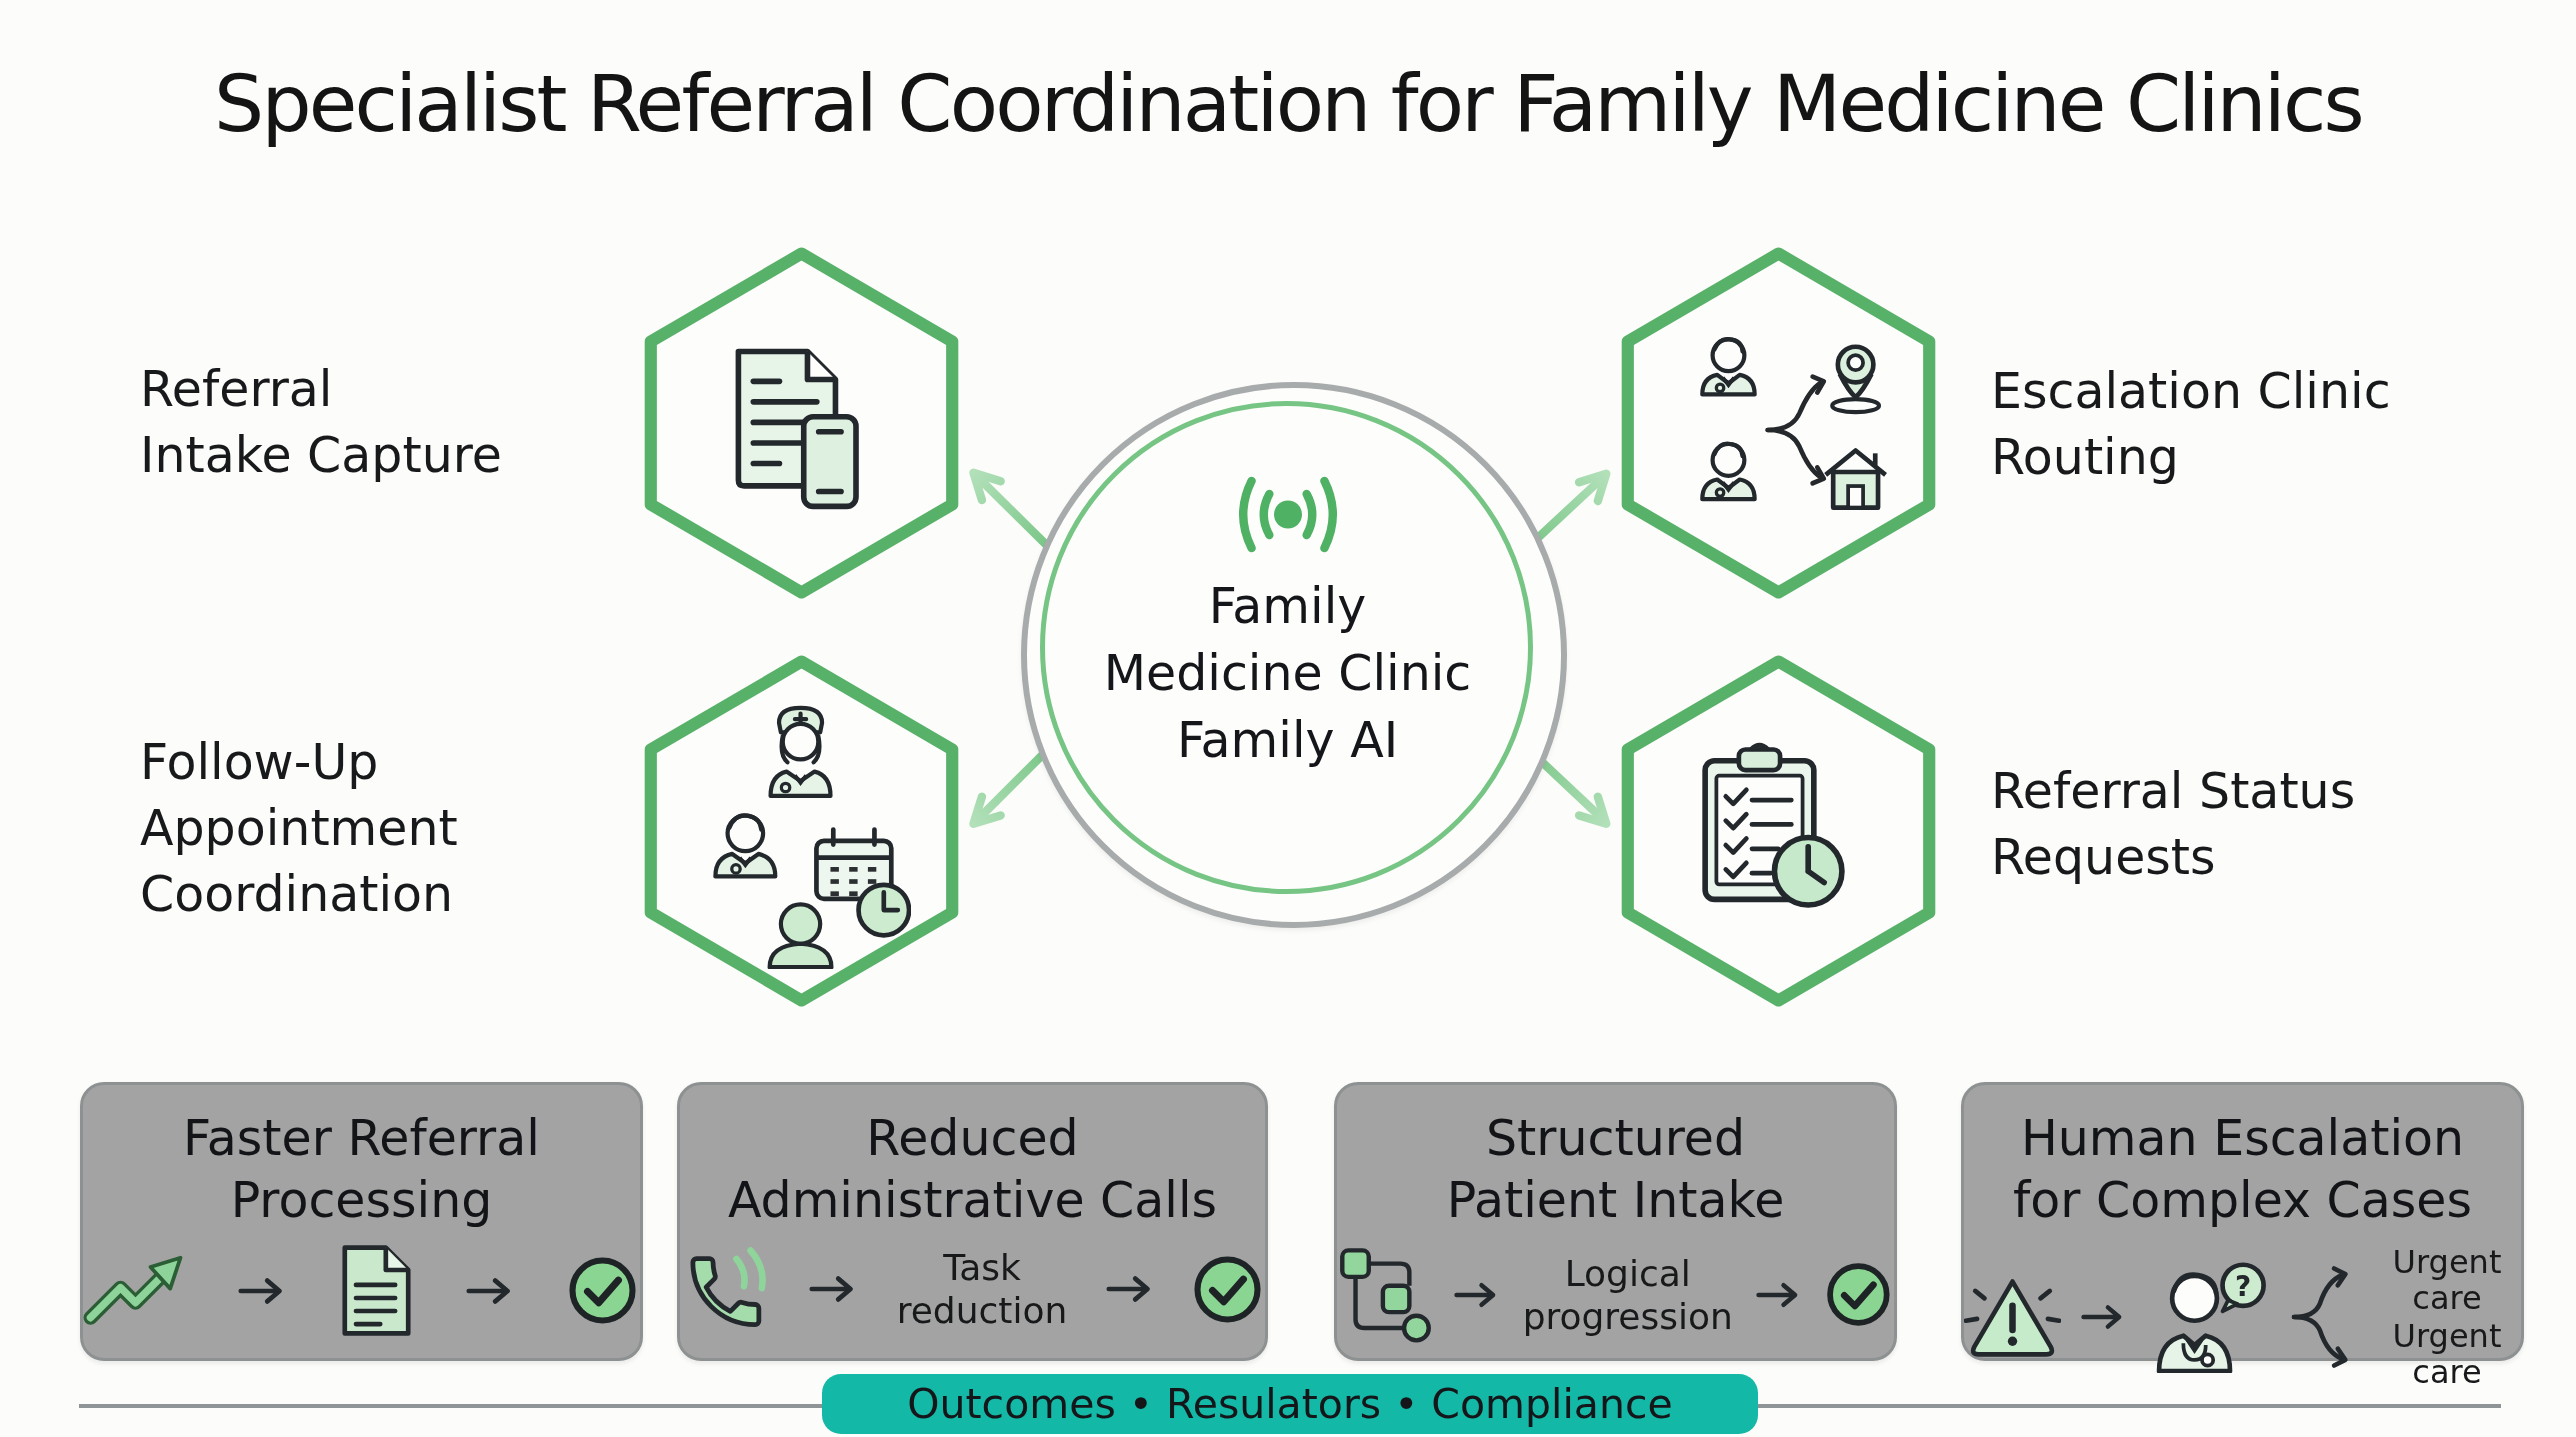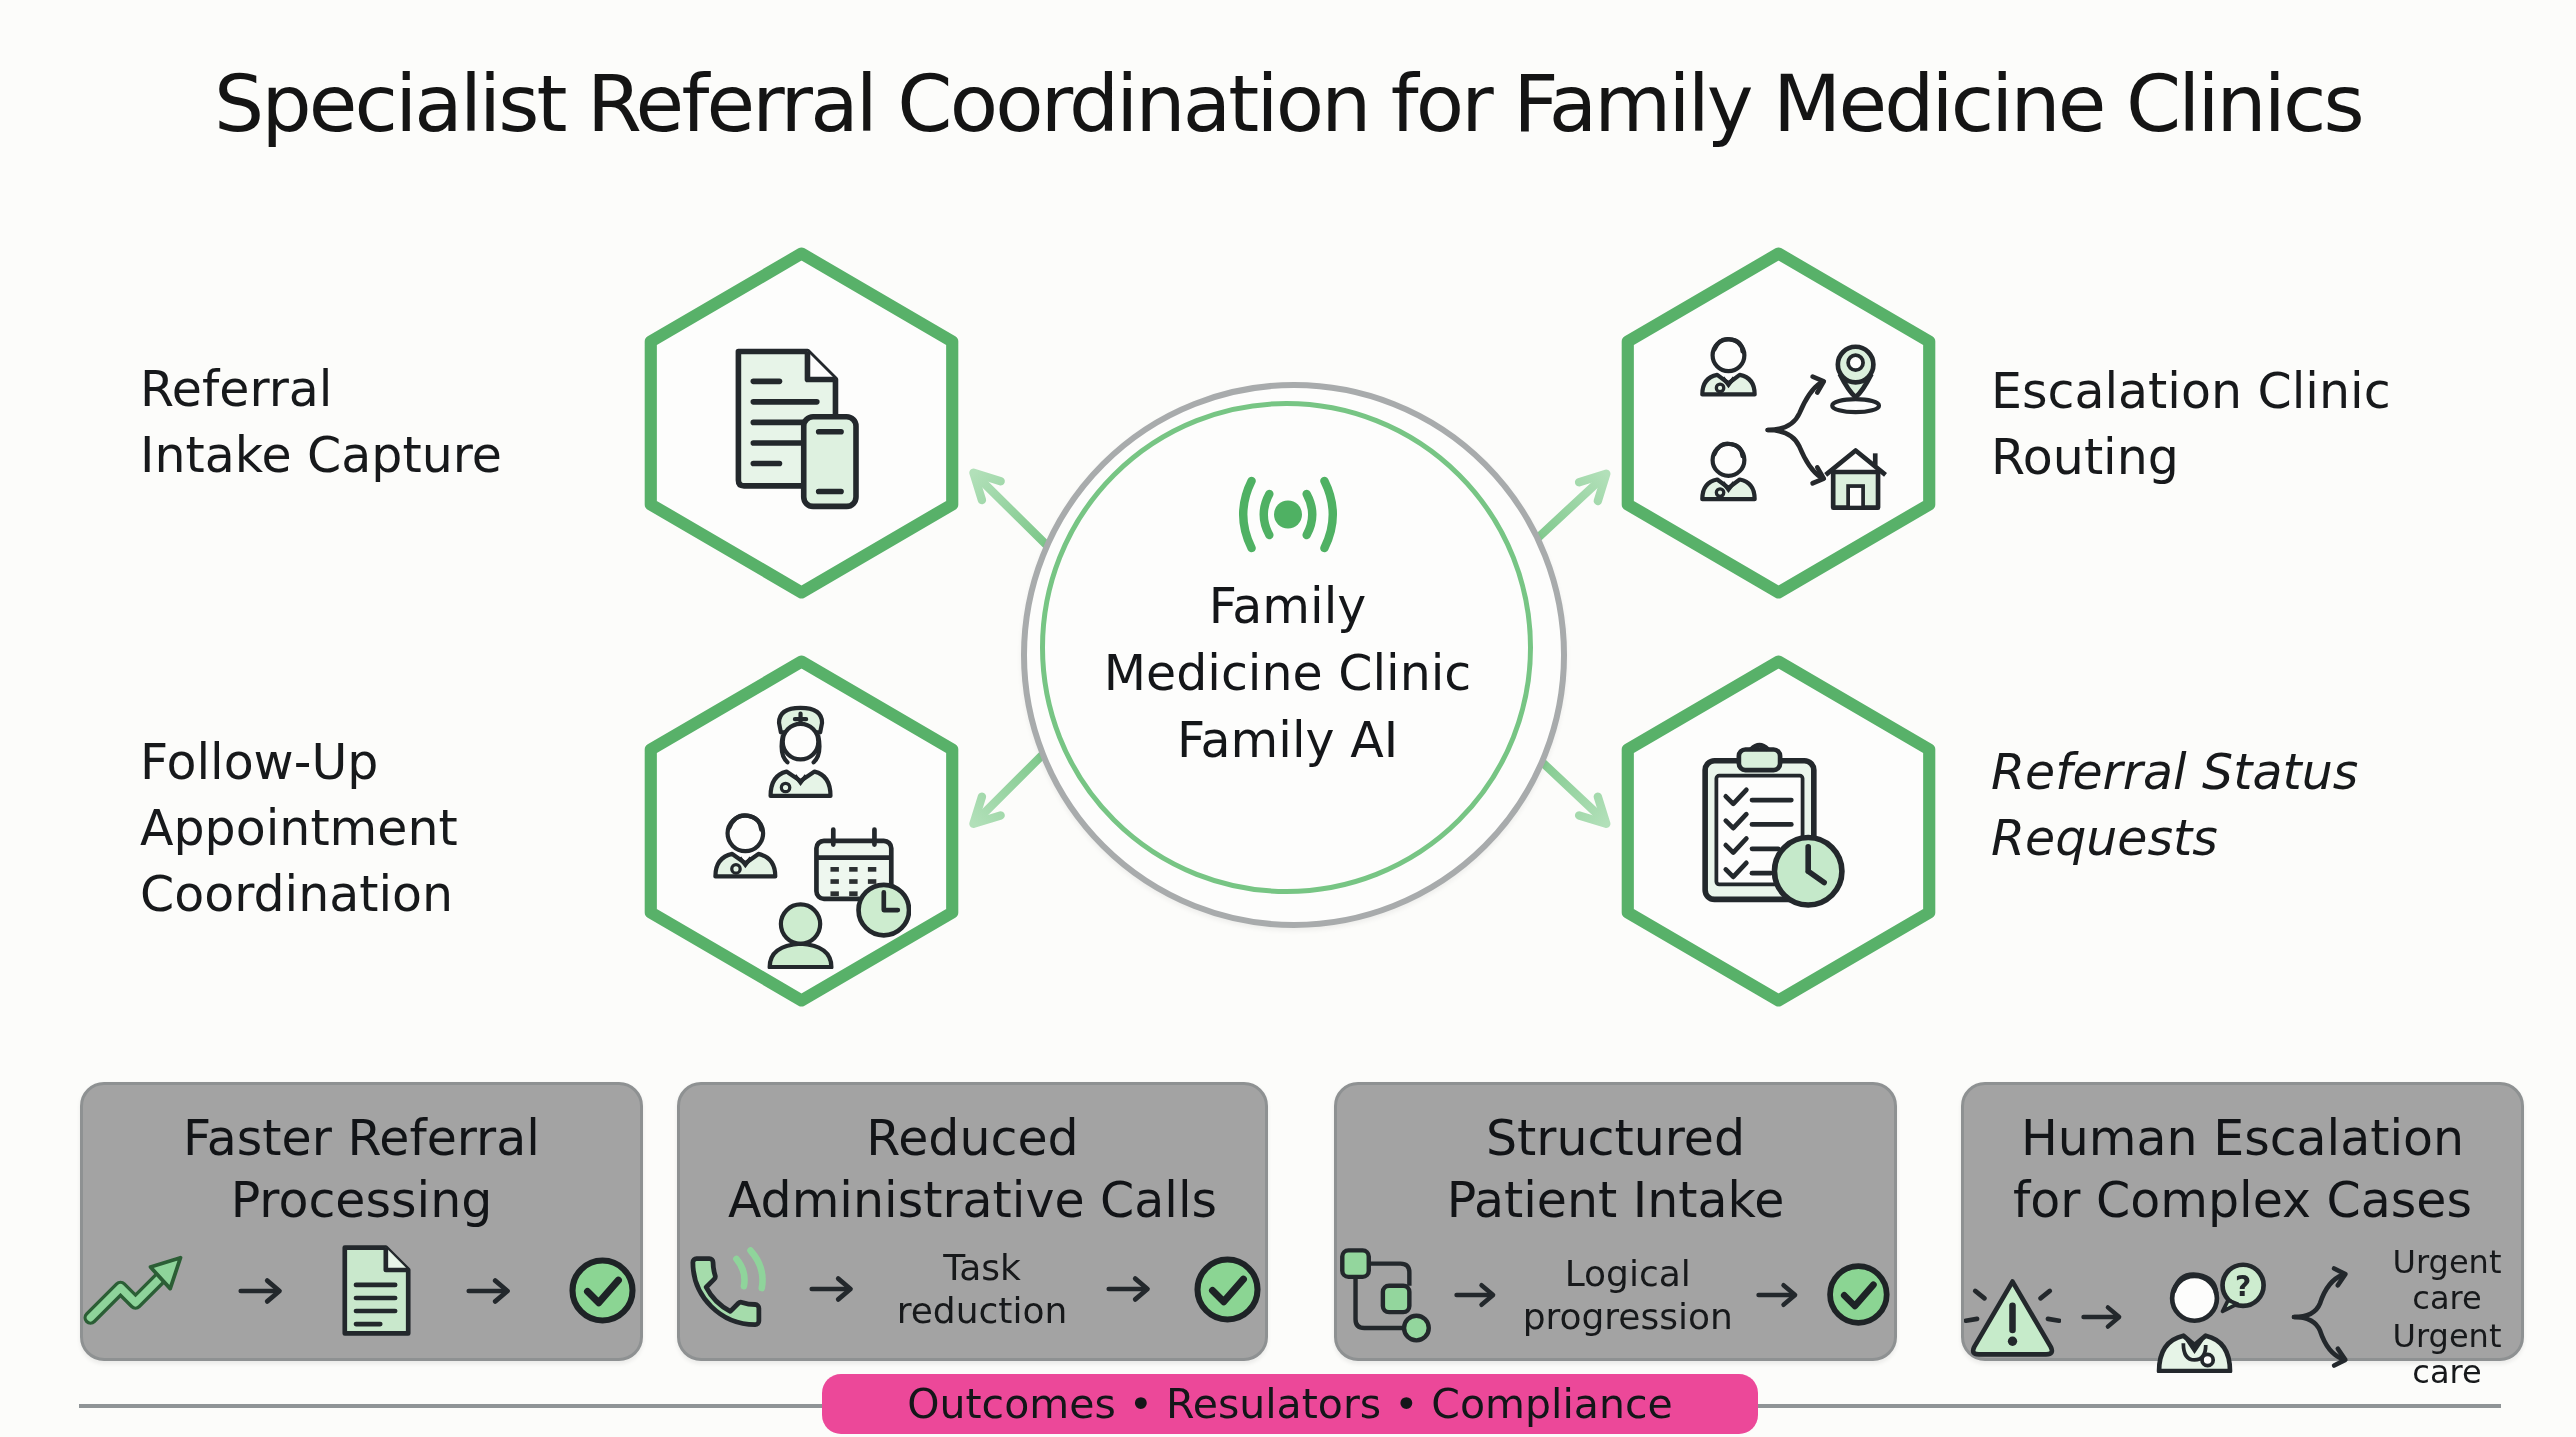--- a/index.html
+++ b/index.html
@@ -18,21 +18,21 @@
   .box{top:1082px;width:557px;height:273px;background:#a3a3a3;border:3.7px solid #8e9192;border-radius:24px;box-shadow:0 2.8px 4.7px rgba(0,0,0,.07);}
   .box-title{position:absolute;top:22.5px;left:0;width:100%;text-align:center;font-size:49px;line-height:62px;color:#121417;}
   .box-title span{display:block;}
   .flow-row{position:absolute;top:157px;left:0;right:0;display:flex;justify-content:space-between;align-items:center;gap:20.6px;}
   .flow-row-tight{gap:9.4px;}
   .mid-text{text-align:center;font-size:36px;line-height:43px;color:#17191b;}
   .mid-text span{display:block;}
   .branch-labels{width:148px;text-align:center;font-size:32px;line-height:36px;color:#17191b;}
   .branch-labels .bl{margin:1.9px 0;}
   #footer-line{left:79px;top:1404px;width:2422px;height:3.7px;background:#8f9496;}
-  #footer-pill{left:822px;top:1374px;width:936px;height:60px;background:#ec4899;border-radius:19px;text-align:center;font-size:41px;line-height:60px;color:#141619;}
+  #footer-pill{left:822px;top:1374px;width:936px;height:60px;background:#14b8a6;border-radius:19px;text-align:center;font-size:41px;line-height:60px;color:#141619;}
   svg{display:block;}
 </style>
 </head>
 <body>
 
 <div class="abs" id="title">Specialist Referral Coordination for Family Medicine Clinics</div>
 
 <svg class="abs" style="left:0;top:0" width="2576" height="1438" viewBox="0 0 2752 1536" fill="none">
   <defs>
     <linearGradient id="gTL" gradientUnits="userSpaceOnUse" x1="1128" y1="592" x2="1040" y2="505">
@@ -218,21 +218,21 @@
 </div>
 <div class="abs side-label lbl-left" style="left:1991px;top:359px;width:468px;">
   <span>Escalation Clinic</span>
   <span>Routing</span>
 </div>
 <div class="abs side-label lbl-right" style="left:140px;top:730px;width:449px;">
   <span>Follow-Up</span>
   <span>Appointment</span>
   <span>Coordination</span>
 </div>
-<div class="abs side-label lbl-left" style="left:1991px;top:740px;width:468px;font-style:italic;">
+<div class="abs side-label lbl-left" style="left:1991px;top:759px;width:468px;">
   <span>Referral Status</span>
   <span>Requests</span>
 </div>
 
 <div class="abs box" style="left:80px;">
   <div class="box-title">
     <span>Faster Referral</span>
     <span>Processing</span>
   </div>
   <div class="flow-row">

